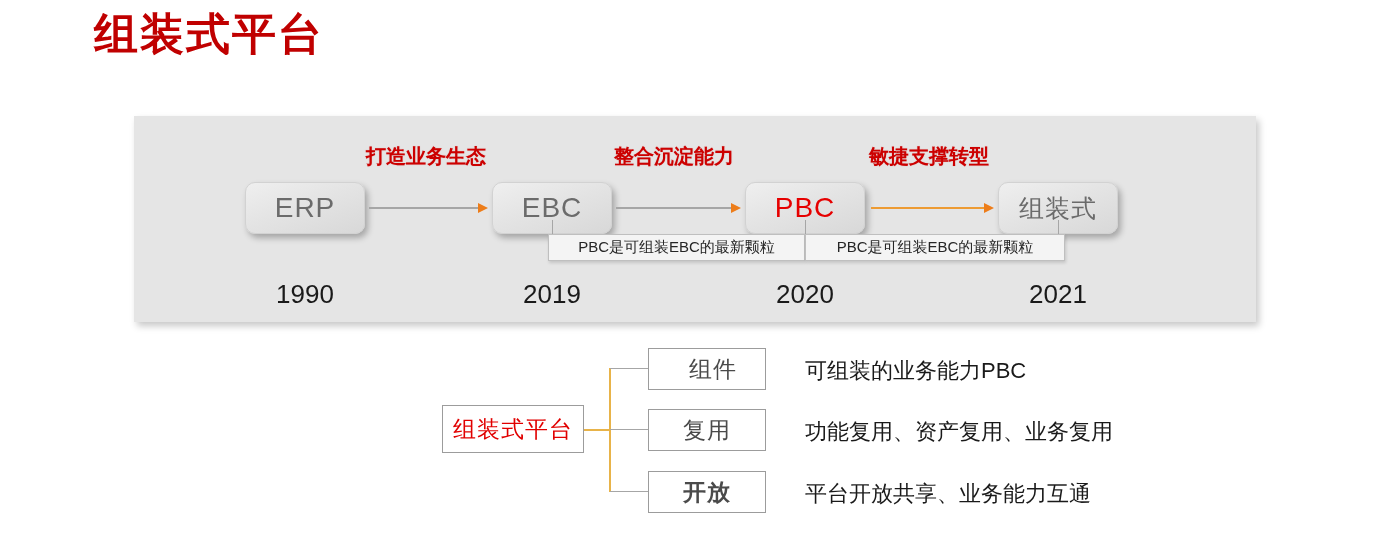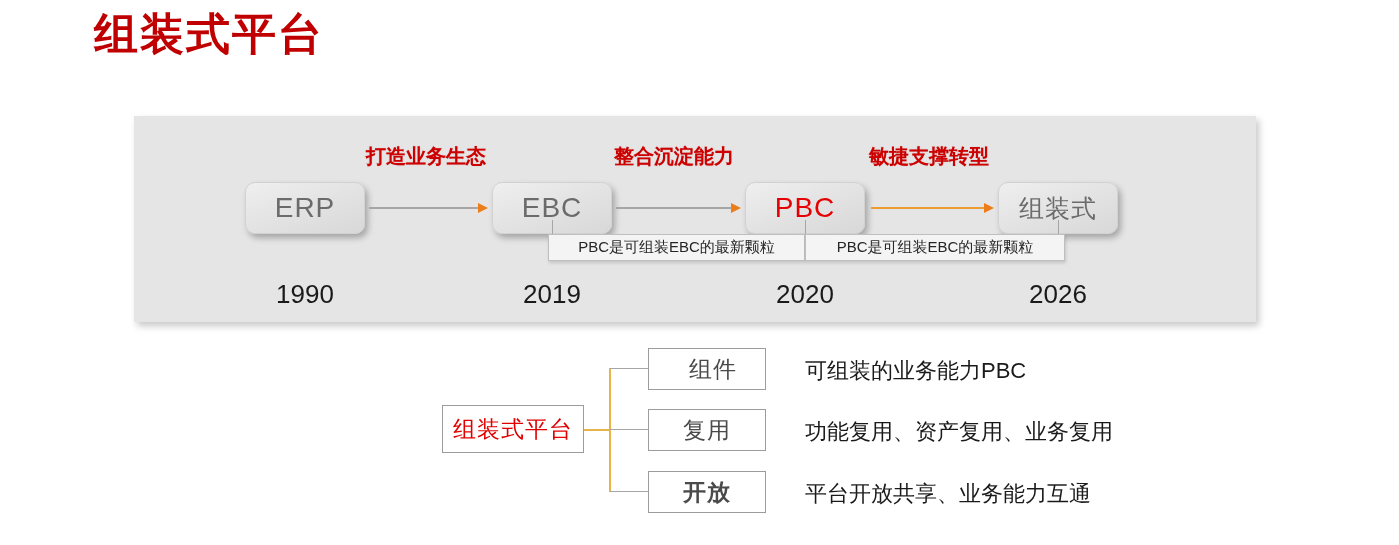--- a/index.html
+++ b/index.html
@@ -244,21 +244,21 @@
   <div class="caption-box" style="left:414px; top:118px; width:257px;">
     <span class="caption-text">PBC是可组装EBC的最新颗粒</span>
   </div>
   <div class="caption-box" style="left:671px; top:118px; width:260px;">
     <span class="caption-text">PBC是可组装EBC的最新颗粒</span>
   </div>
 
   <div class="year-label" style="left:111px; top:163px;">1990</div>
   <div class="year-label" style="left:358px; top:163px;">2019</div>
   <div class="year-label" style="left:611px; top:163px;">2020</div>
-  <div class="year-label" style="left:864px; top:163px;">2026</div>
+  <div class="year-label" style="left:864px; top:163px;">2021</div>
 </div>
 
 <div id="tree-diagram">
 
   <div class="tree-root" style="top:75px;">
     <span class="root-text">组装式平台</span>
   </div>
 
   <div class="spine" style="left:584px; top:99px; width:26px; height:2px;"></div>
 

